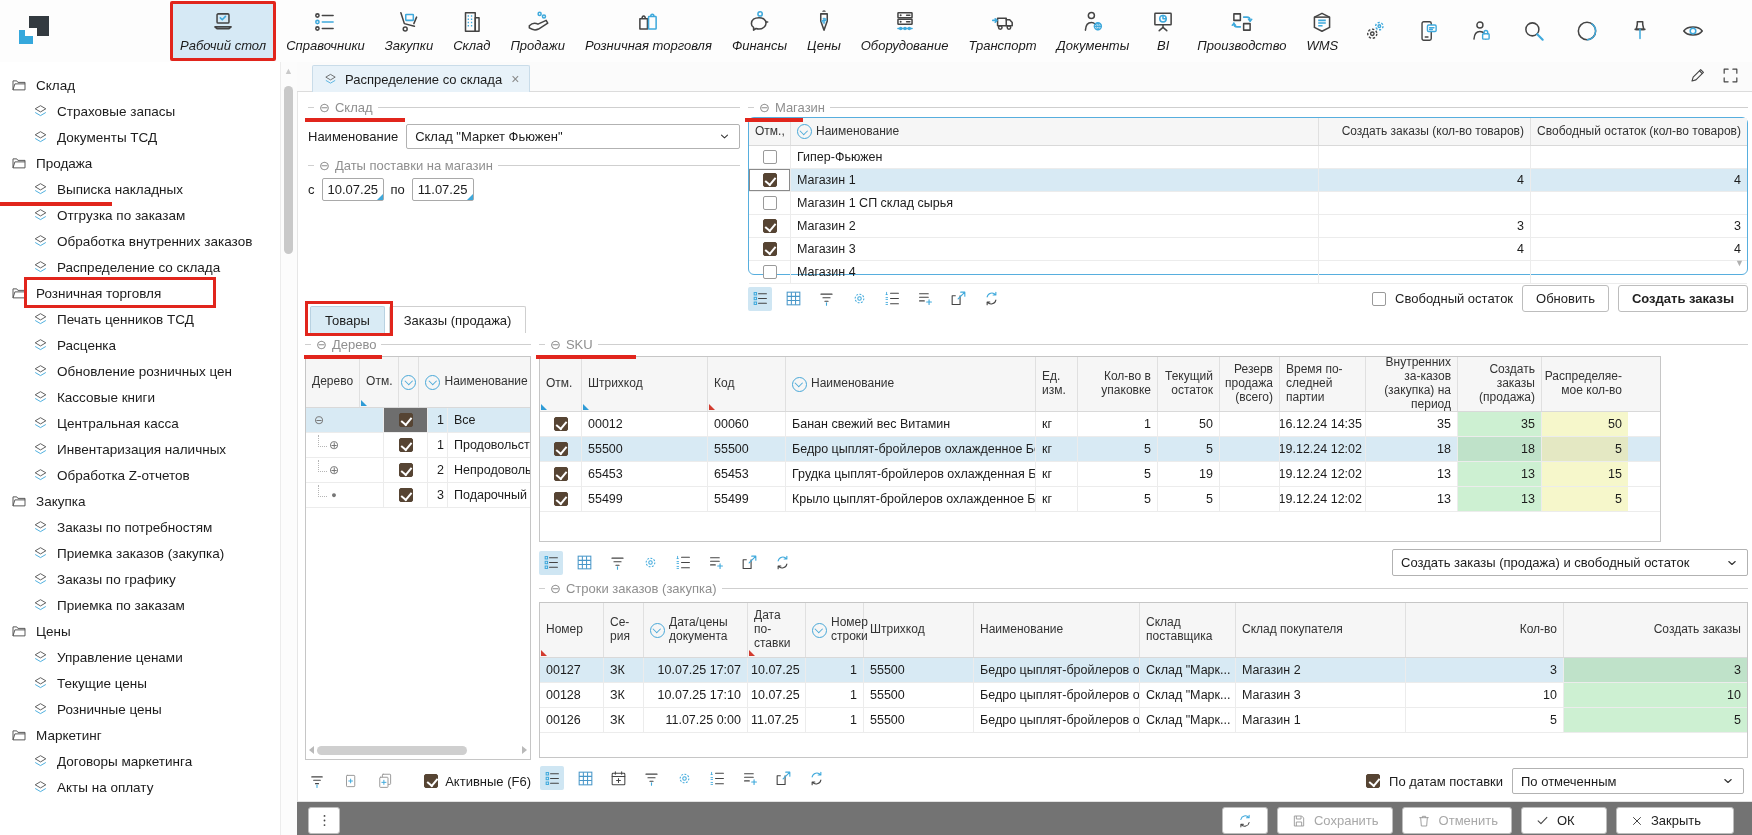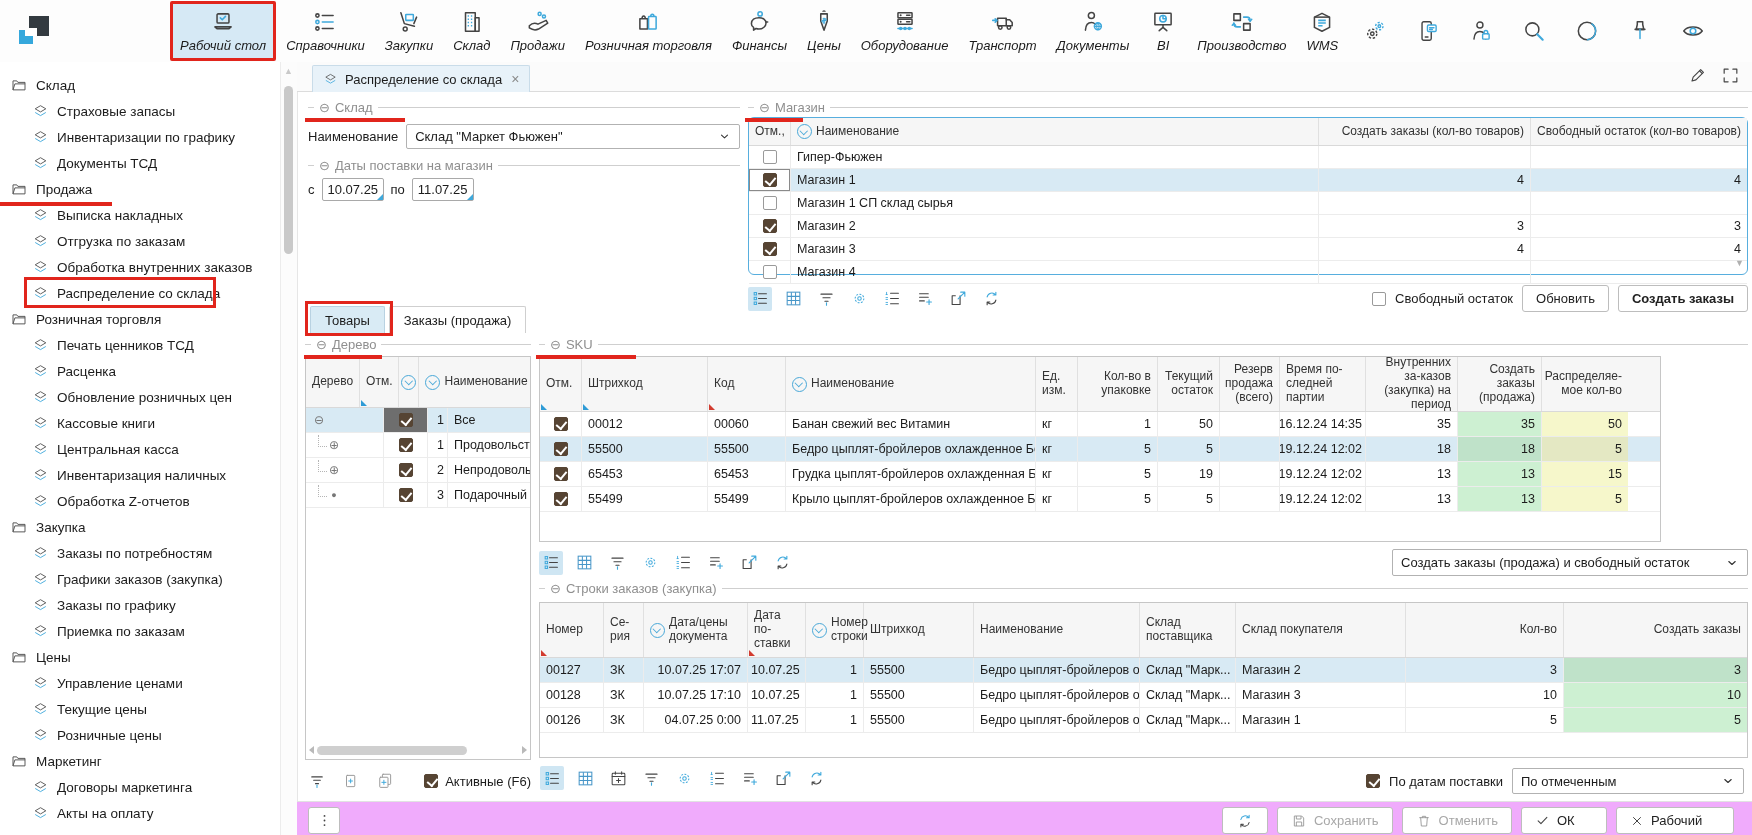--- a/index.html
+++ b/index.html
@@ -71,21 +71,21 @@
   .din{width:62px;height:23px;border:1px solid #a9a9a9;border-radius:2px;display:flex;align-items:center;padding:0 5px;font-size:13px;position:relative;box-sizing:border-box;background:#fff;cursor:text;}
   .din::after{content:"";position:absolute;right:0;bottom:0;border-left:6px solid transparent;border-bottom:6px solid #3fa9dc;}
   .lbl{font-size:13px;color:#1c1c1c;}
   
   .stab{height:26px;display:inline-flex;align-items:center;padding:0 14px;font-size:13px;border:1px solid #cfcfcf;border-bottom:none;background:#fff;cursor:pointer;border-radius:2px 2px 0 0;}
   .stab.act{background:#d9ebf5;border-color:#b9d2e2;}
   
   .ra-box{position:absolute;border:3px solid #e1251c;pointer-events:none;box-sizing:border-box;}
   .ra-line{position:absolute;height:4px;background:#e1251c;pointer-events:none;}
   
-  .footer{position:absolute;left:297px;right:0;top:801px;bottom:0;background:#f0abfc;border-top:1px solid #e2e2e2;}
+  .footer{position:absolute;left:297px;right:0;top:801px;bottom:0;background:#737373;border-top:1px solid #e2e2e2;}
   .fbtns{position:absolute;right:18px;top:5px;display:flex;gap:9px;align-items:center;}
   
   .texp{color:#777;font-size:12px;width:14px;text-align:center;flex:none;}
   .tline{border-left:1px dotted #b5b5b5;height:100%;margin-left:6px;width:8px;border-bottom:1px dotted #b5b5b5;height:11px;margin-top:-9px;flex:none;}
   .hscroll{position:absolute;left:3px;right:3px;bottom:3px;height:12px;display:flex;align-items:center;gap:3px;}
   .harr{width:0;height:0;border-top:4px solid transparent;border-bottom:4px solid transparent;}
   .harr.l{border-right:5px solid #b9b9b9;}
   .harr.r{border-left:5px solid #b9b9b9;}
   .hthumb{width:150px;height:9px;background:#cfcfcf;border-radius:5px;}
   .scrollhint{position:absolute;right:3px;bottom:26px;color:#b0b0b0;font-size:9px;pointer-events:none;}
@@ -524,26 +524,20 @@
   <div class="srow child">
       <svg class="ico" width="17" height="17">
         <use href="#i-layers"></use>
       </svg>
       <span>Страховые запасы</span>
     </div>
   <div class="srow child">
       <svg class="ico" width="17" height="17">
         <use href="#i-layers"></use>
       </svg>
-      <span>Инвентаризации по графику</span>
-    </div>
-  <div class="srow child">
-      <svg class="ico" width="17" height="17">
-        <use href="#i-layers"></use>
-      </svg>
       <span>Документы ТСД</span>
     </div>
   <div class="srow folder">
       <svg class="ico" width="18" height="18">
         <use href="#i-folder"></use>
       </svg>
       <span>Продажа</span>
     </div>
   <div class="srow child">
       <svg class="ico" width="17" height="17">
@@ -626,21 +620,21 @@
   <div class="srow child">
       <svg class="ico" width="17" height="17">
         <use href="#i-layers"></use>
       </svg>
       <span>Заказы по потребностям</span>
     </div>
   <div class="srow child">
       <svg class="ico" width="17" height="17">
         <use href="#i-layers"></use>
       </svg>
-      <span>Графики заказов (закупка)</span>
+      <span>Приемка заказов (закупка)</span>
     </div>
   <div class="srow child">
       <svg class="ico" width="17" height="17">
         <use href="#i-layers"></use>
       </svg>
       <span>Заказы по графику</span>
     </div>
   <div class="srow child">
       <svg class="ico" width="17" height="17">
         <use href="#i-layers"></use>
@@ -1396,21 +1390,21 @@
         </div>
     </div>
     <div class="tr" style="height:24px;">
       <div class="td" style="width:64px;">
           <span>00126</span>
         </div>
       <div class="td" style="width:40px;">
           <span>ЗК</span>
         </div>
       <div class="td num" style="width:104px;">
-          <span>04.07.25 0:00</span>
+          <span>11.07.25 0:00</span>
         </div>
       <div class="td" style="width:58px;padding:0 3px;">
           <span>11.07.25</span>
         </div>
       <div class="td num" style="width:58px;">
           <span>1</span>
         </div>
       <div class="td" style="width:110px;">
           <span>55500</span>
         </div>
@@ -1520,21 +1514,21 @@
     <button class="btn" style="width:86px;">
         <svg class="ico" width="15" height="15">
           <use href="#i-checkm"></use>
         </svg>
         <span>ОК</span>
       </button>
     <button class="btn" style="width:118px;">
         <svg class="ico" width="14" height="14">
           <use href="#i-xmark"></use>
         </svg>
-        <span>Рабочий</span>
+        <span>Закрыть</span>
       </button>
   </div>
 </div>
 
 <div class="ra-line" style="left:0;top:202px;width:112px;"></div>
 <div class="ra-box" style="left:24px;top:277px;width:192px;height:31px;"></div>
 <div class="ra-line" style="left:305px;top:118px;width:100px;"></div>
 <div class="ra-line" style="left:745px;top:118px;width:58px;"></div>
 <div class="ra-box" style="left:305px;top:301px;width:88px;height:35px;"></div>
 <div class="ra-line" style="left:304px;top:355px;width:78px;"></div>

